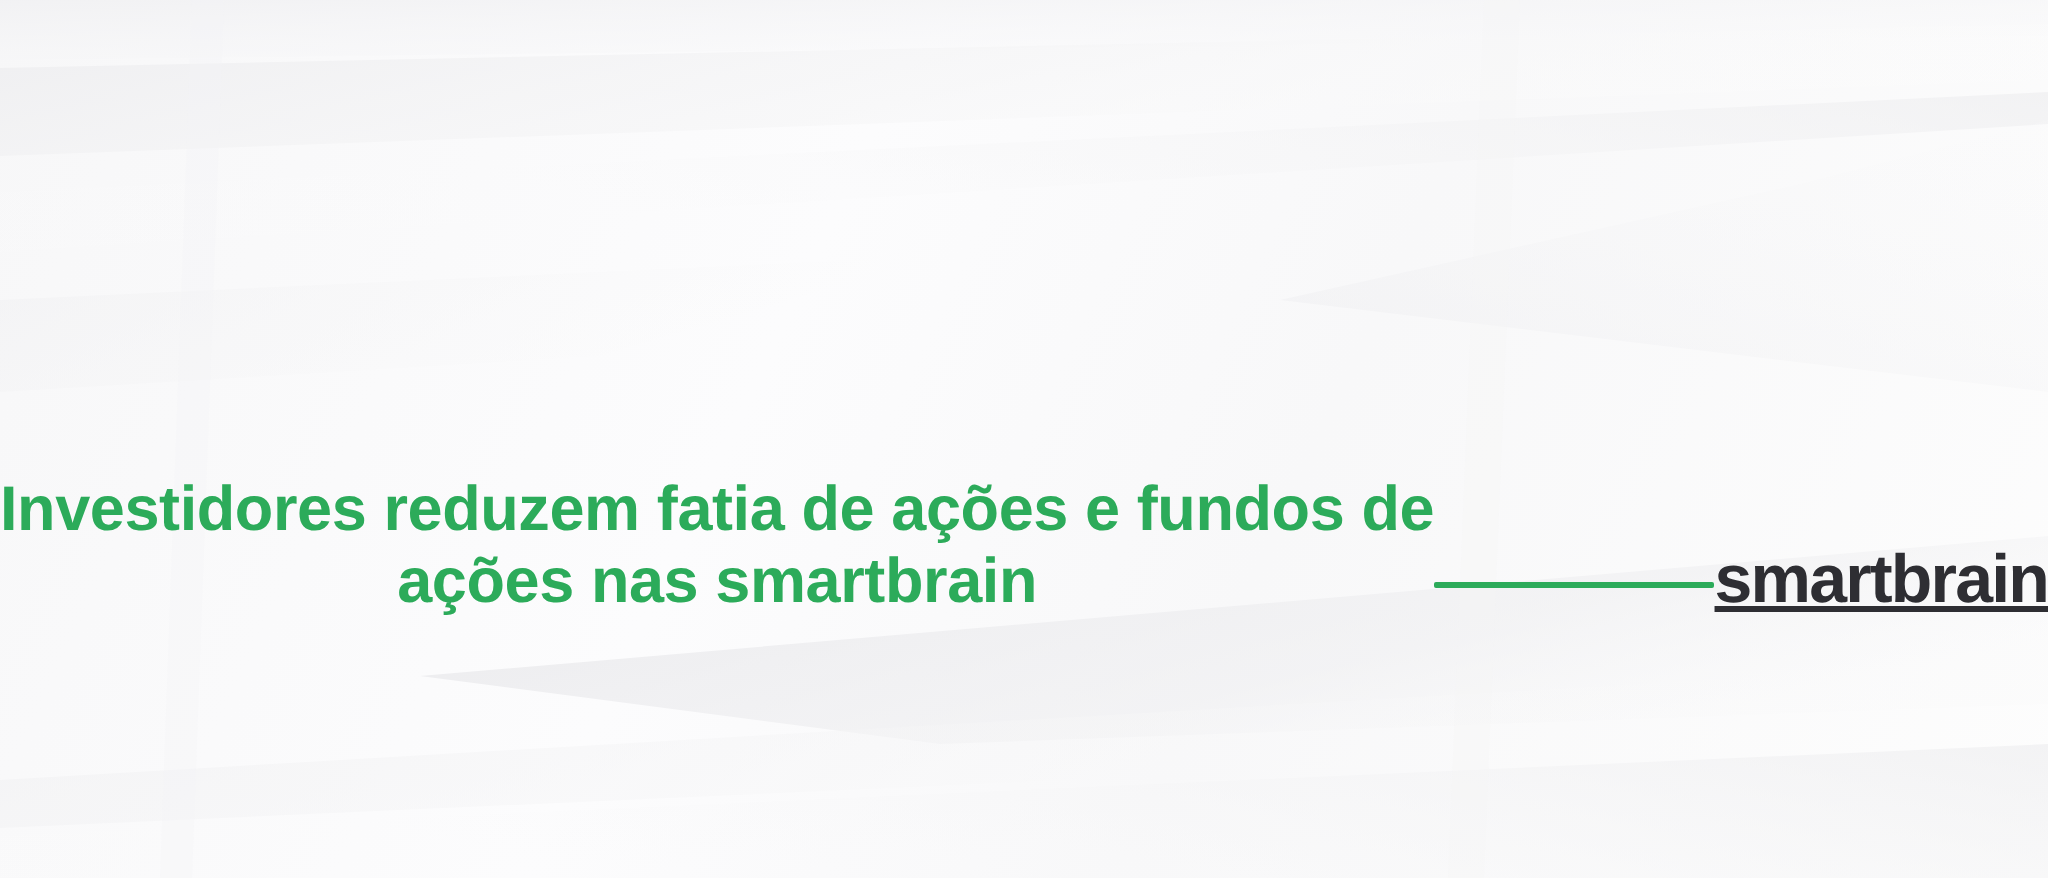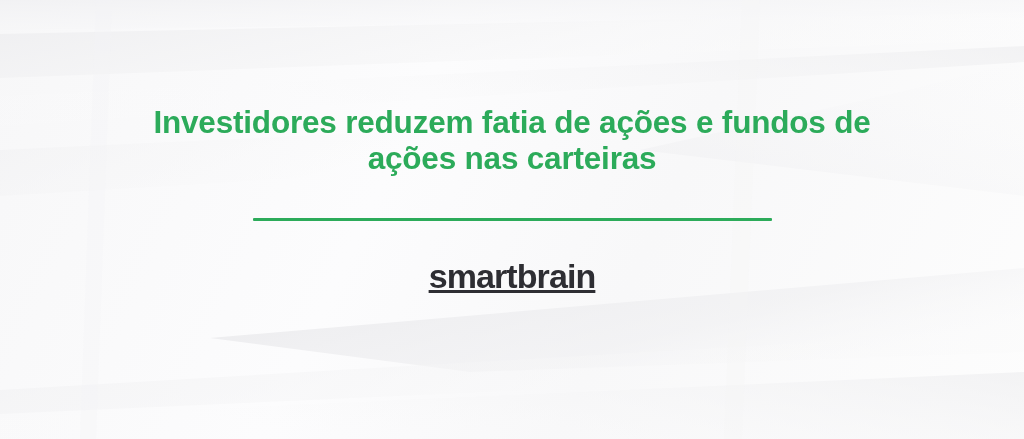--- a/index.html
+++ b/index.html
@@ -31,21 +31,21 @@
     width:100%;
     height:100%;
     pointer-events:none;
   }
 
   
   .content {
     position:absolute;
     inset:0;
     display:flex;
-    flex-direction:column;
+    flex-direction:row;
     align-items:center;
     justify-content:flex-start;
     padding-top:104px;
   }
 
   .headline {
     width:740px;
     text-align:center;
     font-size:31.5px;
     line-height:36px;
@@ -124,21 +124,21 @@
     <polygon points="0,418 1024,372 1024,439 0,439" fill="url(#gBand2)" opacity="0.7"></polygon>
 
     <polygon points="96,0 112,0 96,439 80,439" fill="#f4f4f6" opacity="0.35"></polygon>
     <polygon points="742,0 760,0 742,439 724,439" fill="#f4f4f6" opacity="0.3"></polygon>
   </svg>
 
   <div class="content">
 
     <h1 class="headline" style="color: rgb(44, 171, 90);">
       <span class="ln ln1">Investidores reduzem fatia de ações e fundos de</span>
-      <span class="ln ln2">ações nas carteiras</span>
+      <span class="ln ln2">ações nas smartbrain</span>
     </h1>
 
     <div class="divider" style="background: rgb(44, 171, 90);"></div>
 
     <div class="logo" style="color: rgb(46, 46, 51);">smartbrain</div>
 
   </div>
 </div>
 
 </body></html>

